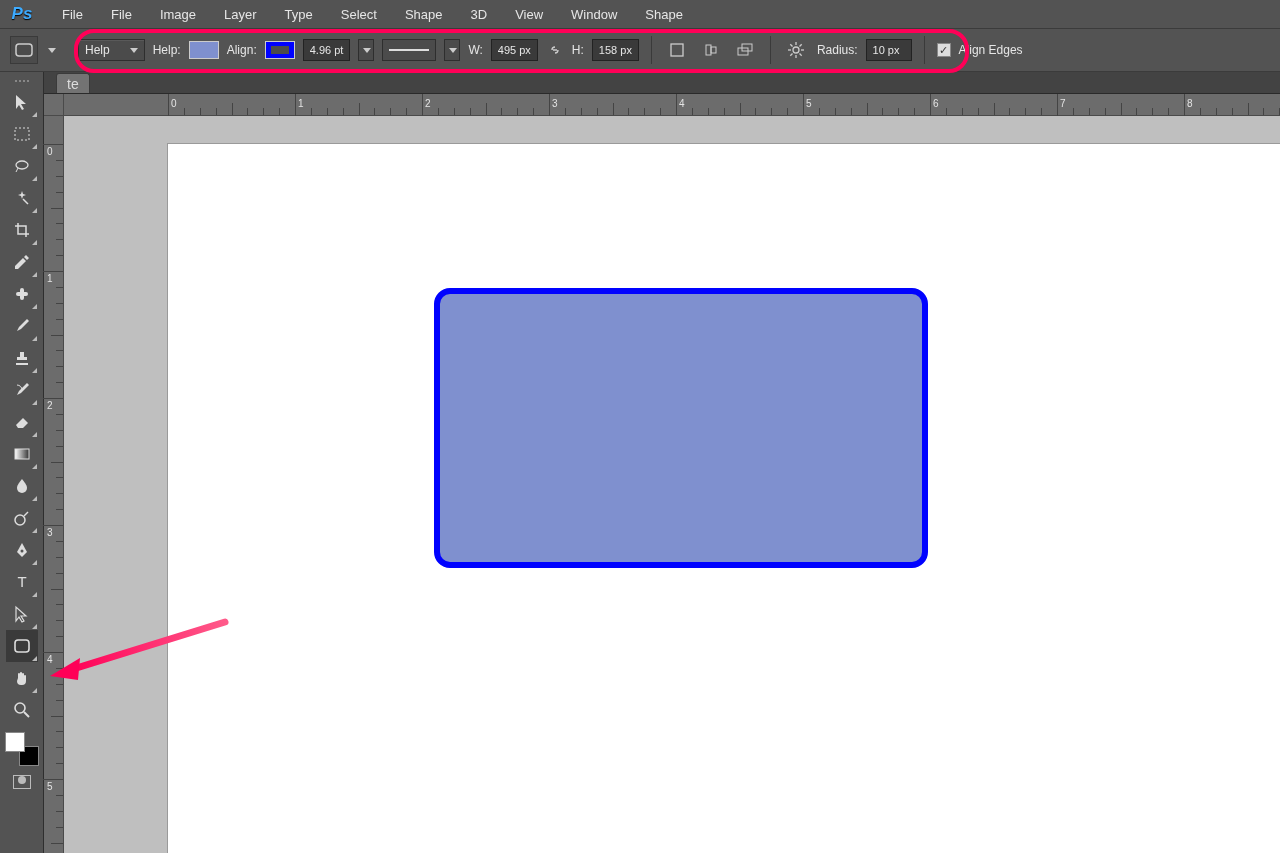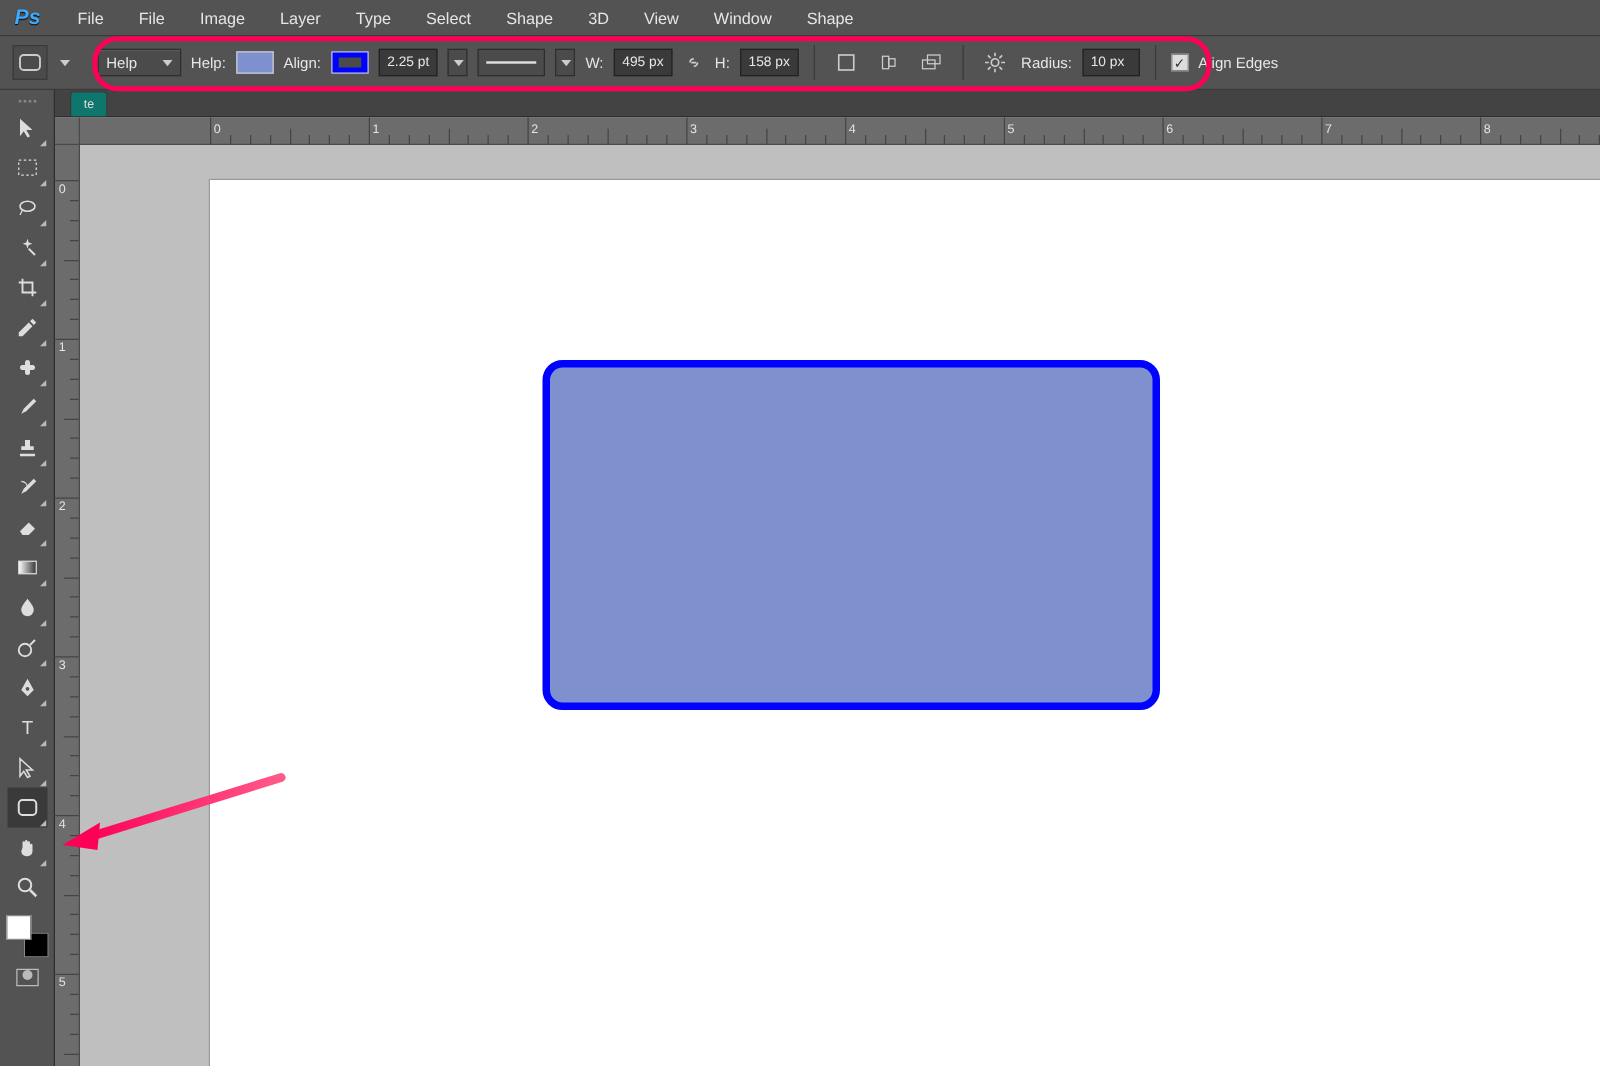--- a/index.html
+++ b/index.html
@@ -25,21 +25,21 @@
 .stroke-style .ln{width:40px;height:2px;background:#ddd;}
 .mini-dd{width:16px;height:22px;border:1px solid #2e2e2e;background:#4b4b4b;display:flex;align-items:center;justify-content:center;}
 .link-ic{width:18px;height:18px;display:flex;align-items:center;justify-content:center;color:#ccc;}
 .iconbtn{width:26px;height:22px;display:flex;align-items:center;justify-content:center;color:#ccc;}
 .sep{width:1px;height:28px;background:#3a3a3a;margin:0 4px;}
 .chk{width:14px;height:14px;border:1px solid #888;background:#ddd;display:flex;align-items:center;justify-content:center;font-size:11px;color:#333;}
 .highlight-ring{position:absolute;left:74px;top:0px;width:895px;height:44px;border:4px solid #ff0057;border-radius:20px;pointer-events:none;z-index:50;}
 
 
 .tabbar{height:22px;background:#434343;display:flex;align-items:flex-end;padding-left:56px;border-bottom:1px solid #2a2a2a;position:relative;}
-.doctab{background:#0f766e;color:#ddd;font-size:10px;height:20px;display:flex;align-items:center;padding:0 10px;border:1px solid #3a3a3a;border-bottom:none;border-top-left-radius:3px;border-top-right-radius:3px;max-width:380px;overflow:hidden;white-space:nowrap;margin-top:44px;}
+.doctab{background:#737373;color:#ddd;font-size:14px;height:20px;display:flex;align-items:center;padding:0 10px;border:1px solid #3a3a3a;border-bottom:none;border-top-left-radius:3px;border-top-right-radius:3px;max-width:380px;overflow:hidden;white-space:nowrap;margin-top:44px;}
 
 
 .tools{position:absolute;left:0;top:72px;width:44px;bottom:0;background:#535353;border-right:1px solid #2e2e2e;display:flex;flex-direction:column;align-items:center;padding-top:4px;gap:0;}
 .tgrip{width:40px;height:10px;display:flex;align-items:center;justify-content:center;}
 .tgrip .d{width:2px;height:2px;background:#888;margin:0 1px;}
 .tbtn{width:32px;height:32px;display:flex;align-items:center;justify-content:center;color:#ddd;position:relative;}
 .tbtn.sel{background:#3a3a3a;}
 .tbtn .tri{position:absolute;right:1px;bottom:1px;width:0;height:0;border-right:5px solid #bbb;border-top:5px solid transparent;}
 .fgbg{width:34px;height:34px;position:relative;margin-top:6px;}
 .fgbg .bg{position:absolute;right:0;bottom:0;width:20px;height:20px;background:#000;border:1px solid #888;}
@@ -96,21 +96,21 @@
   <div class="opt-dd">
     <span>Help</span>
     <div class="drop-tri"></div>
   </div>
   <span>Help:</span>
   <div class="swatch" style="background:#7f90cf"></div>
   <span>Align:</span>
   <div class="swatch stroke" style="background:#0002ff">
       <div class="inner"></div>
     </div>
-  <div class="numbox">2.25 pt</div>
+  <div class="numbox">4.96 pt</div>
   <div class="mini-dd">
       <div class="drop-tri"></div>
     </div>
   <div class="stroke-style">
       <div class="ln"></div>
     </div>
   <div class="mini-dd">
       <div class="drop-tri"></div>
     </div>
   <span>W:</span>

